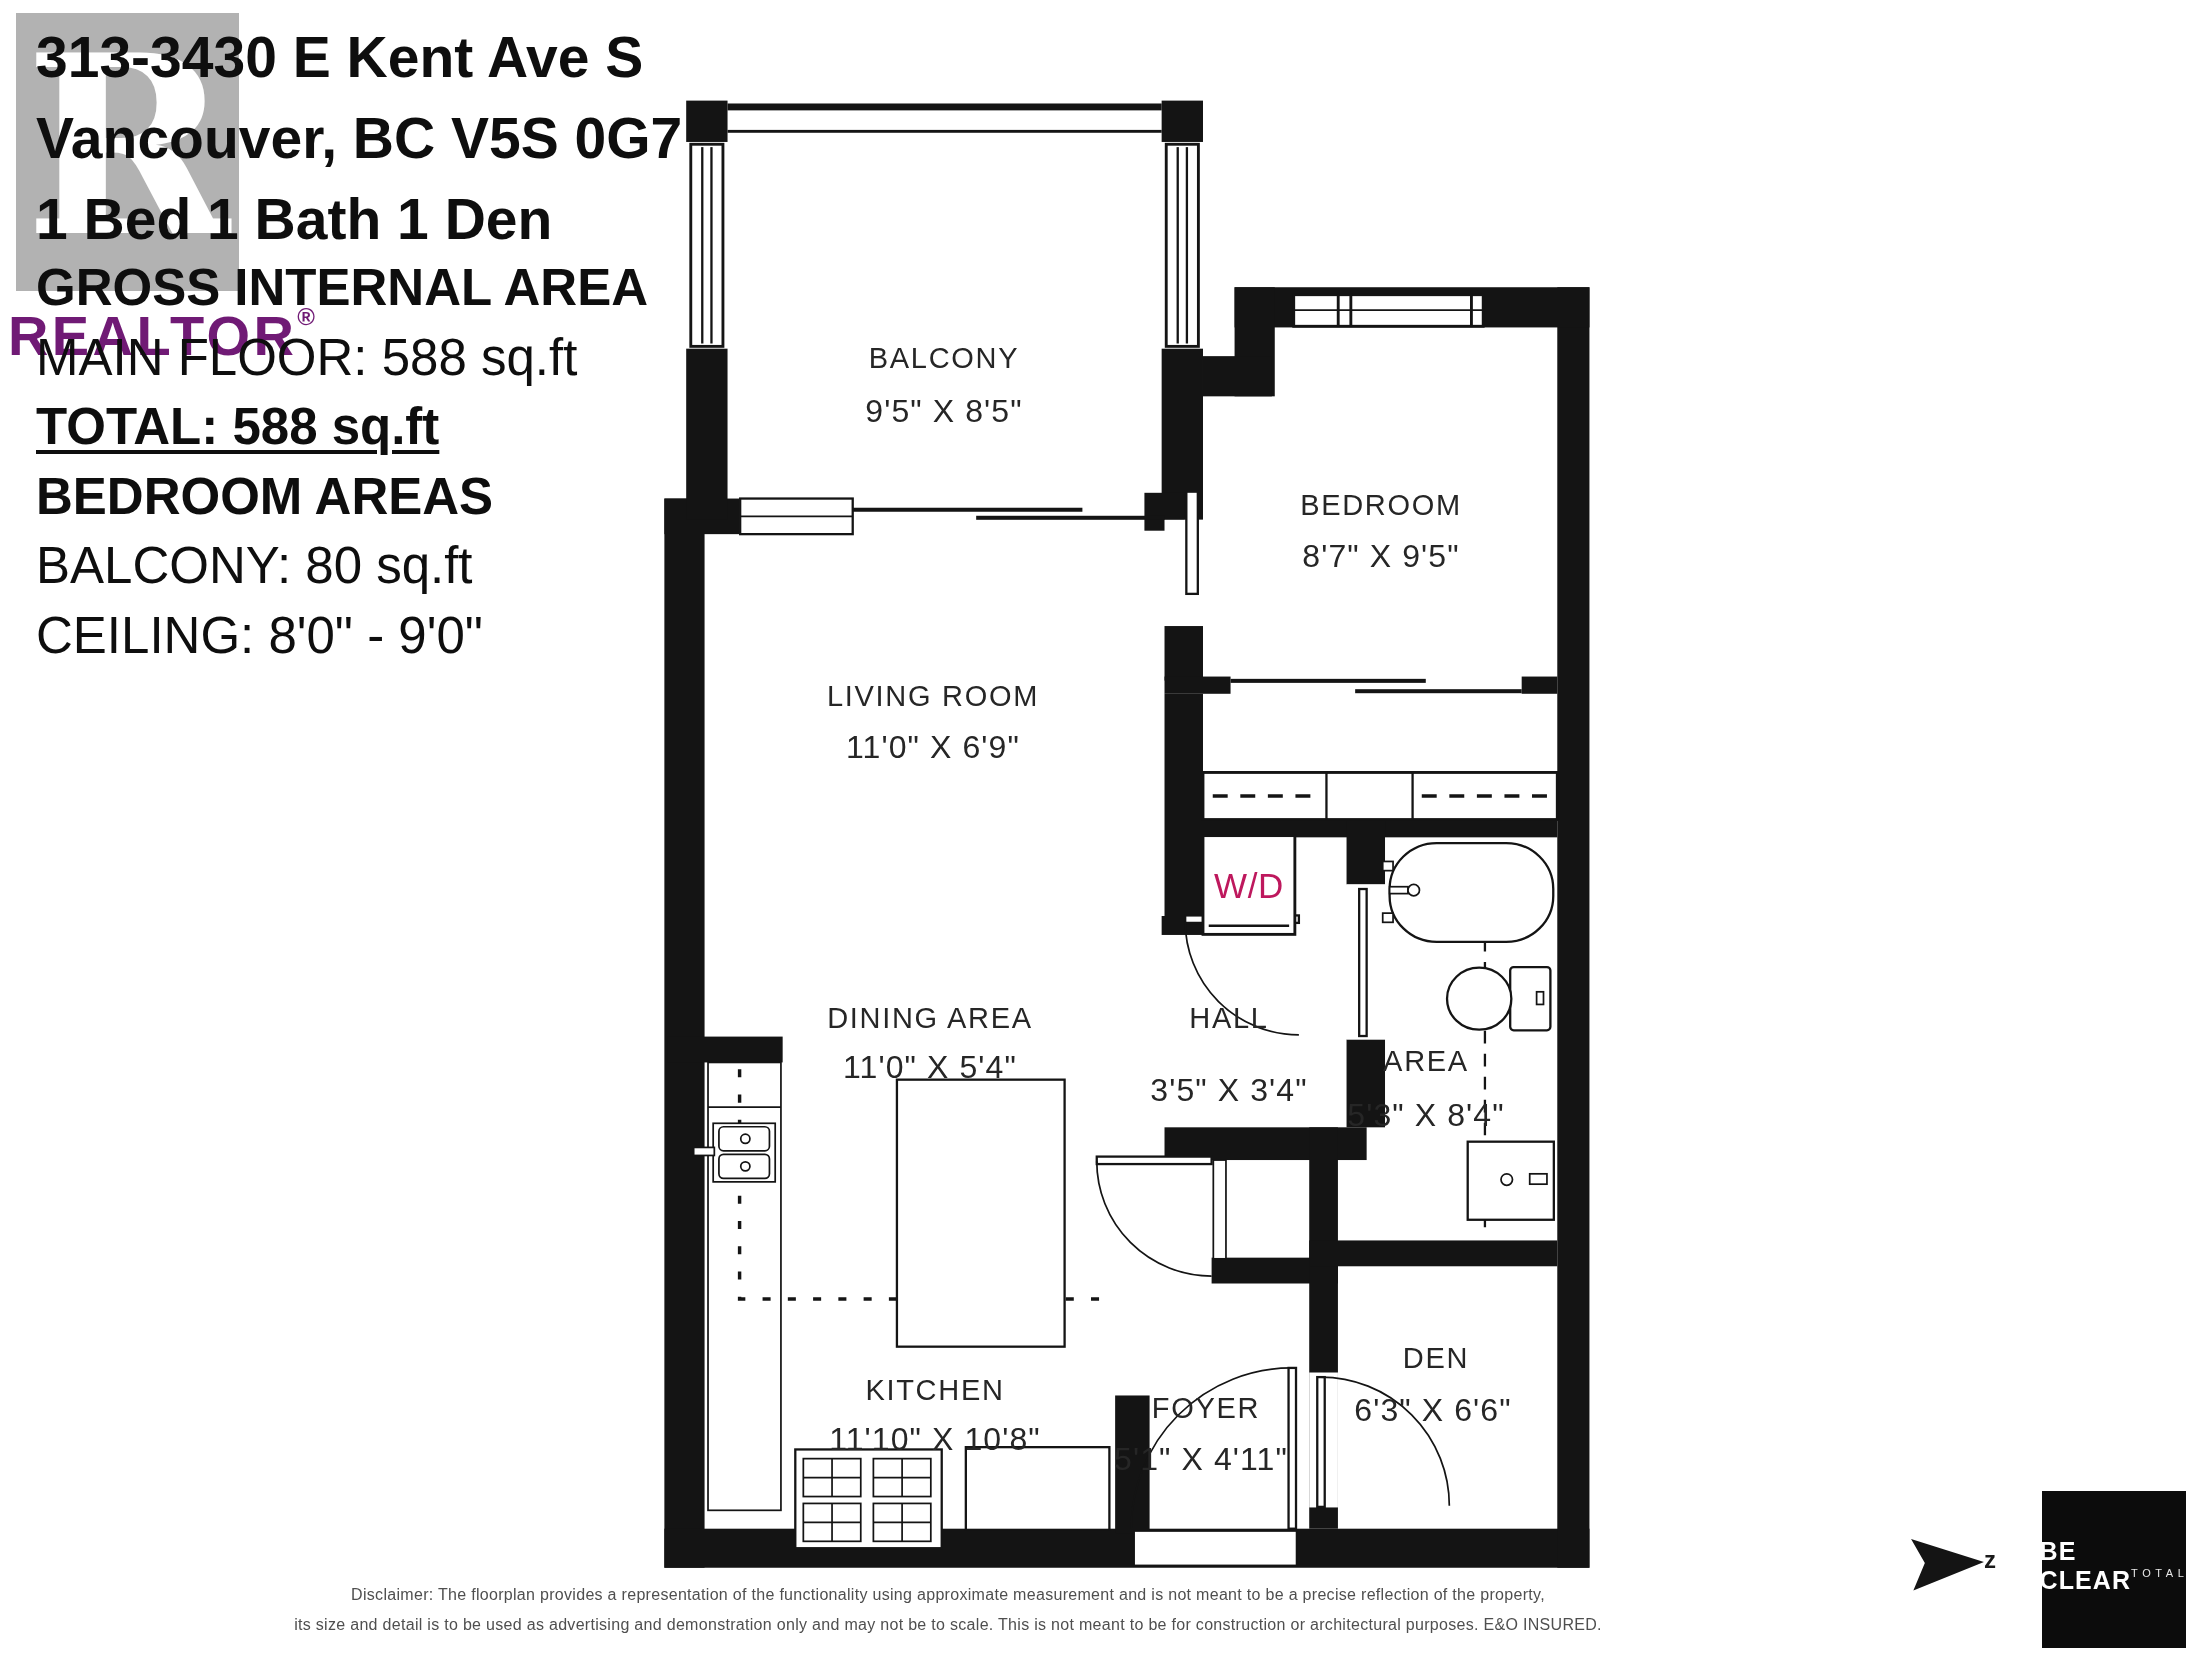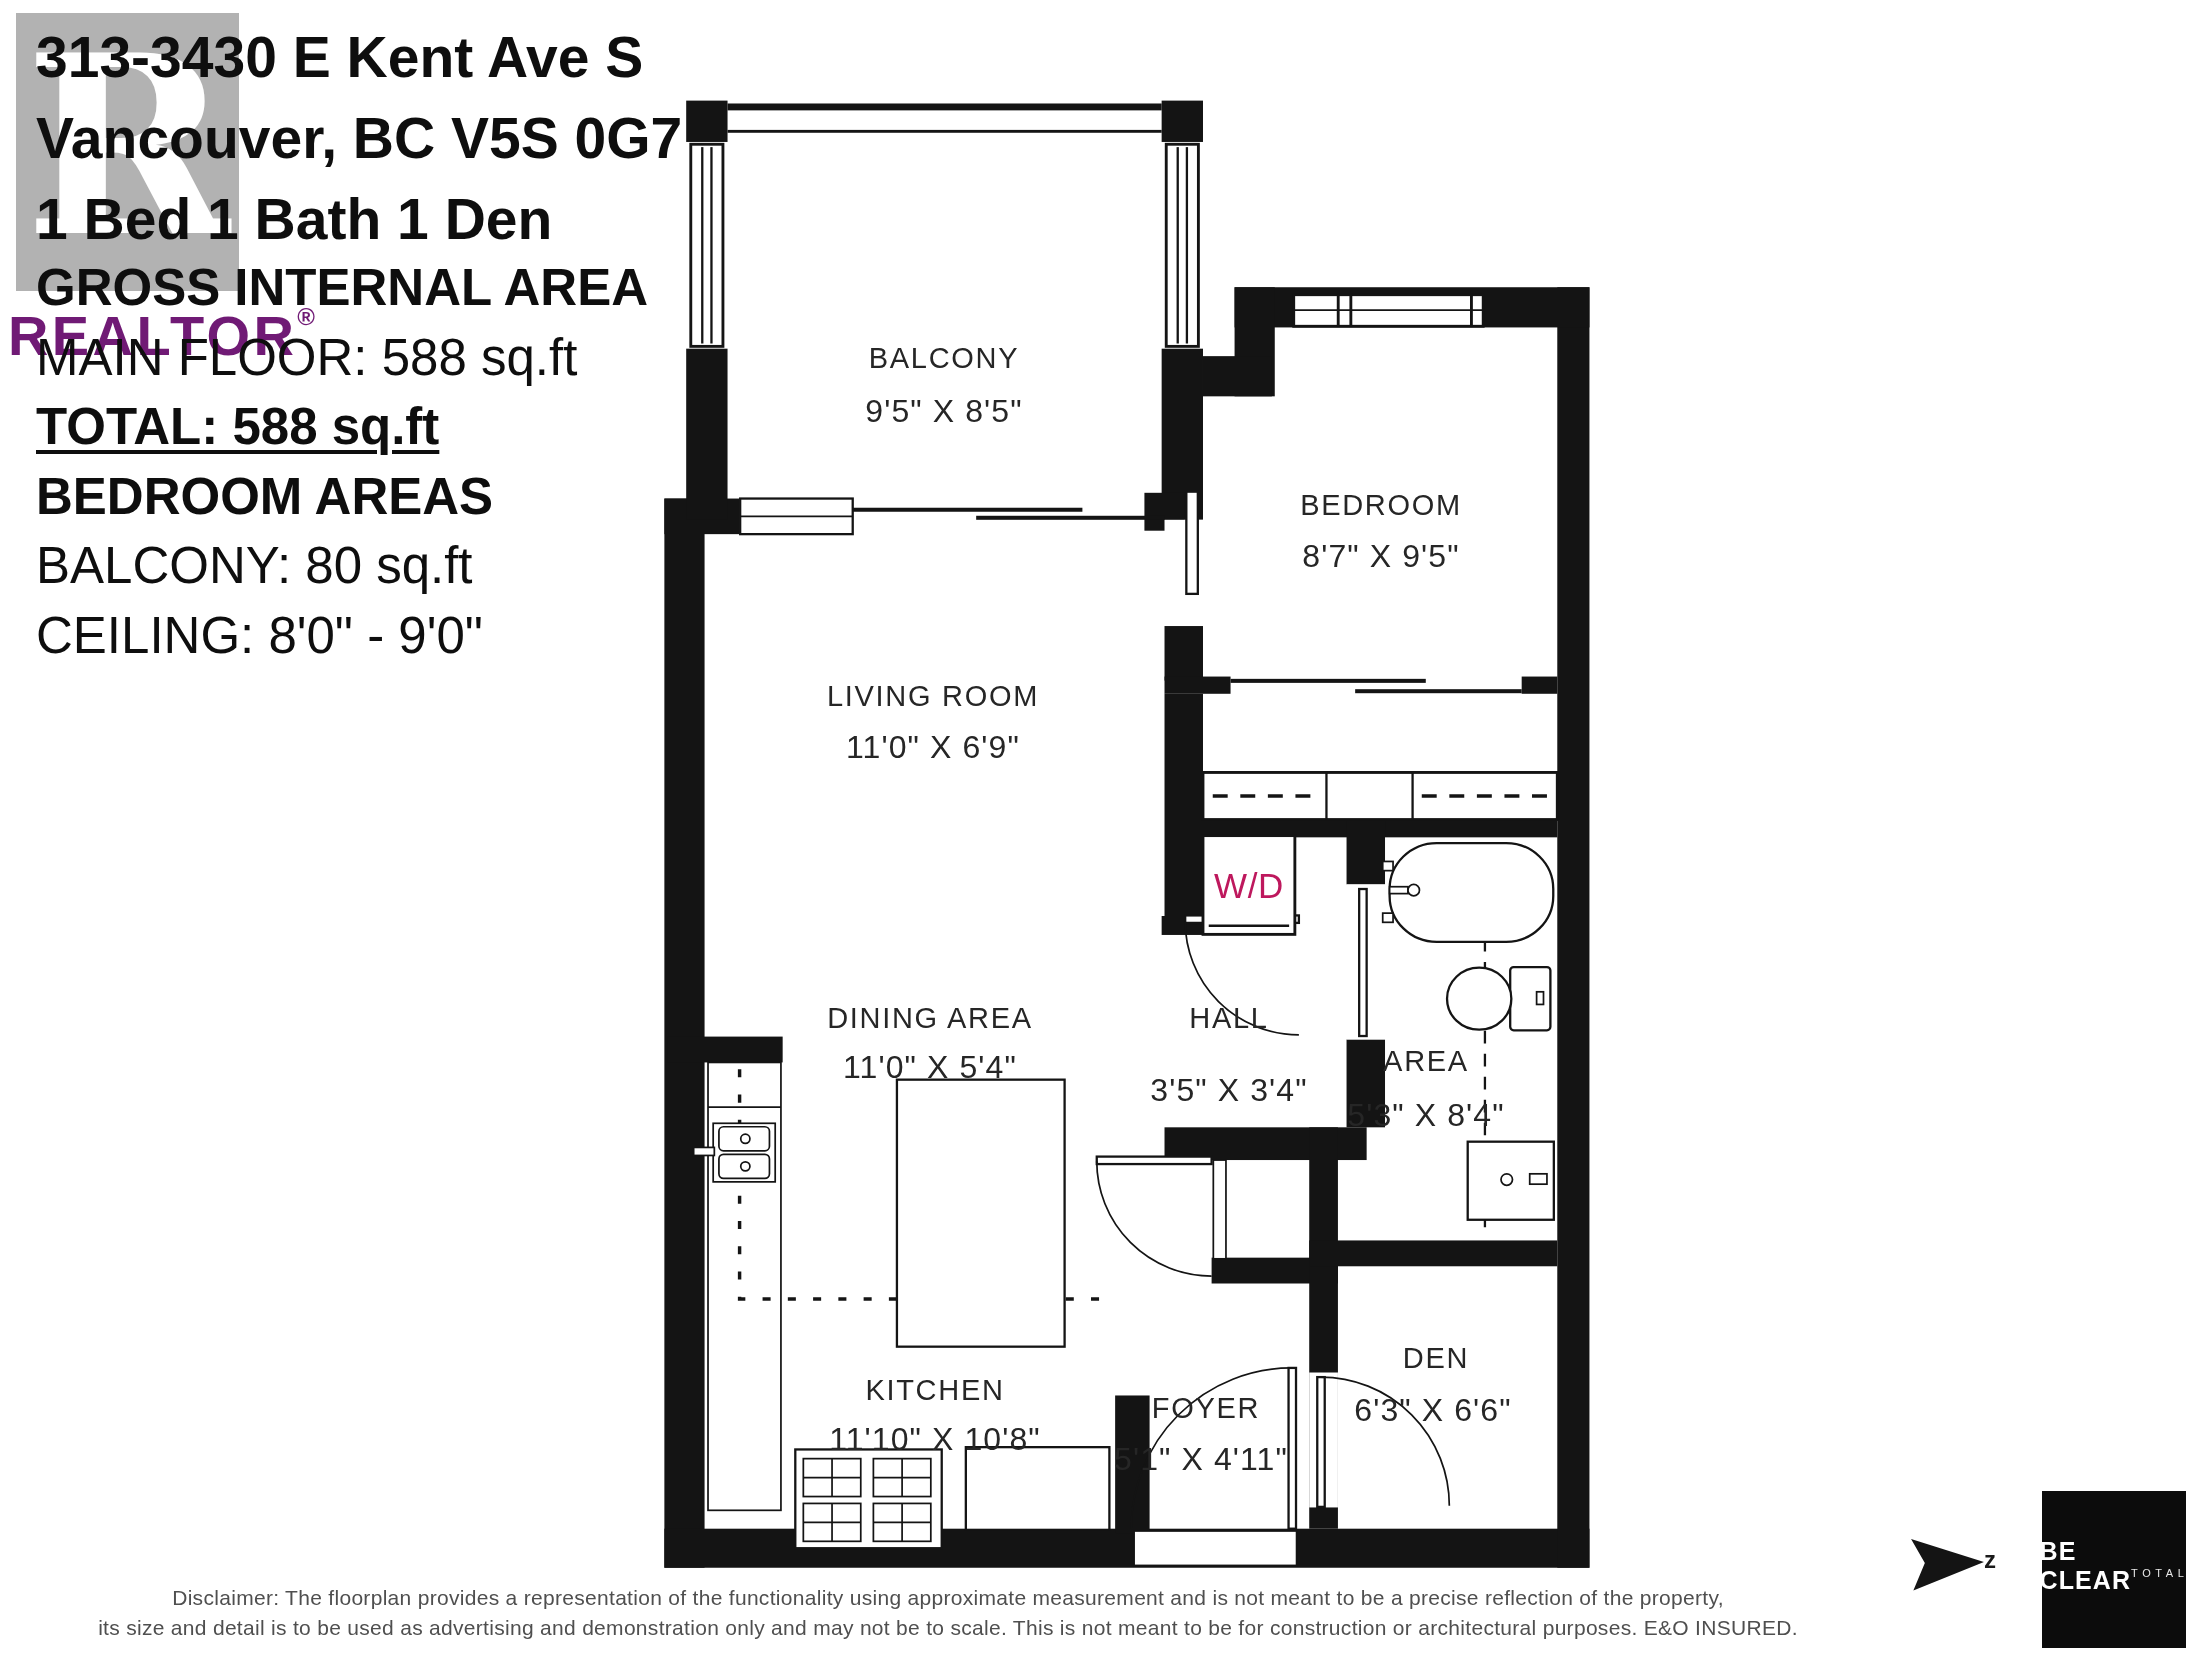--- a/index.html
+++ b/index.html
@@ -42,21 +42,21 @@
     position:absolute;z-index:2;transform:translate(-50%,-50%);
     font-size:32px;letter-spacing:1.1px;color:#262626;white-space:nowrap;text-align:center;
   }
   .wd-label{
     position:absolute;z-index:2;transform:translate(-50%,-50%);
     font-size:35px;letter-spacing:0.6px;color:#be185d;white-space:nowrap;
   }
   
   .disclaimer{
     position:absolute;left:0;width:1896px;text-align:center;z-index:3;
-    font-size:21px;color:#4f4f4f;letter-spacing:0.3px;
+    font-size:16px;color:#4f4f4f;letter-spacing:0.3px;
   }
   .d1{top:1586px;}
   .d2{top:1616px;}
   
   .compass{position:absolute;left:1895px;top:1525px;width:132px;height:75px;z-index:3;}
   .compass-label{
     position:absolute;left:1984px;top:1546px;z-index:3;
     font-size:24px;font-weight:bold;color:#1a1a1a;
   }
   

